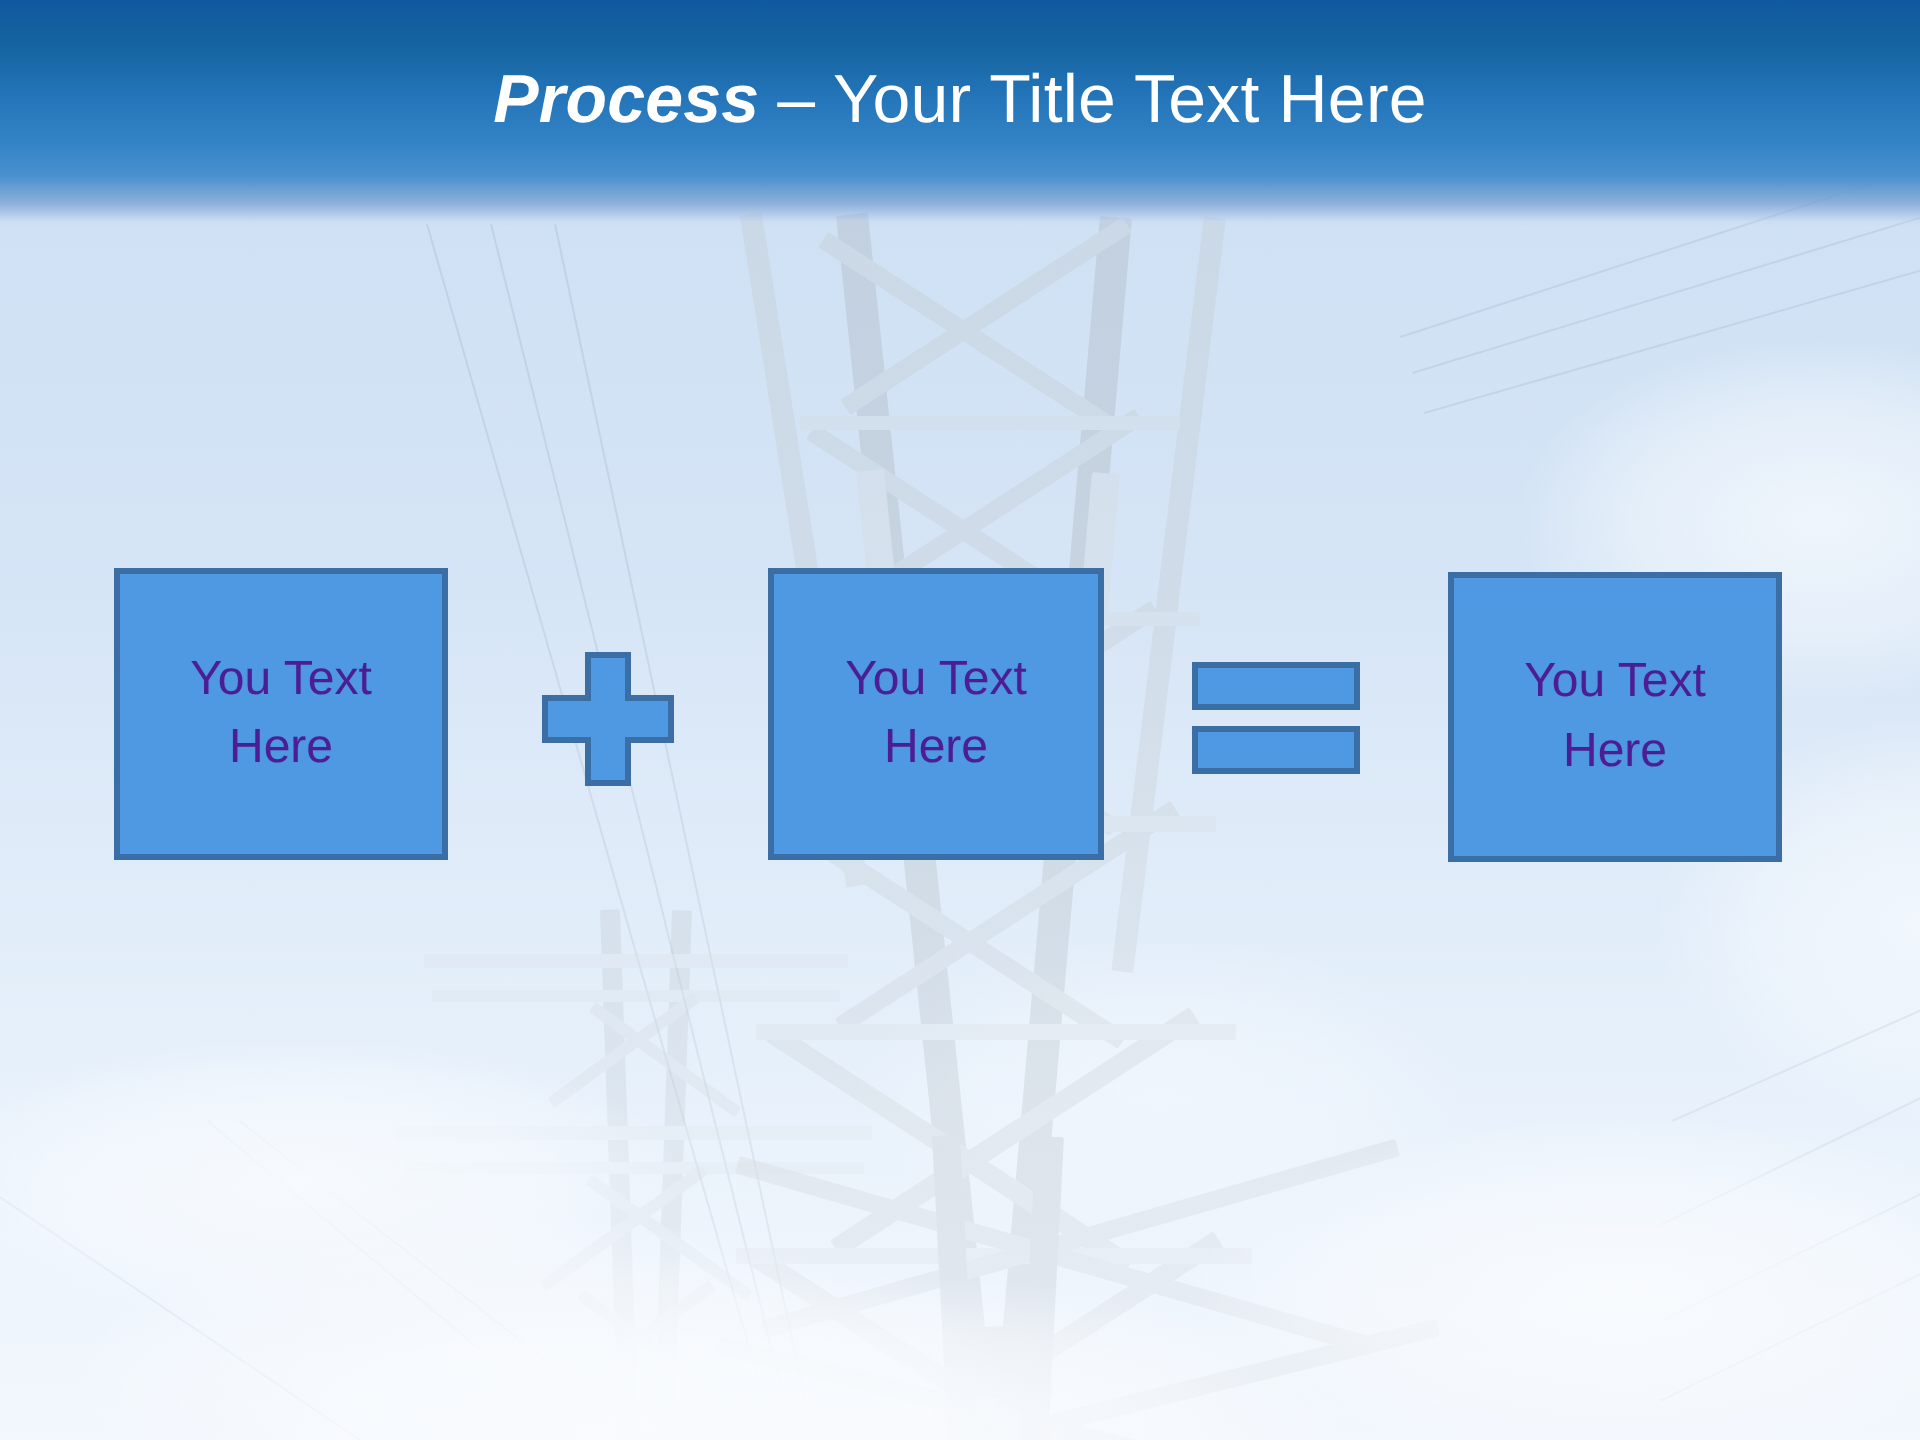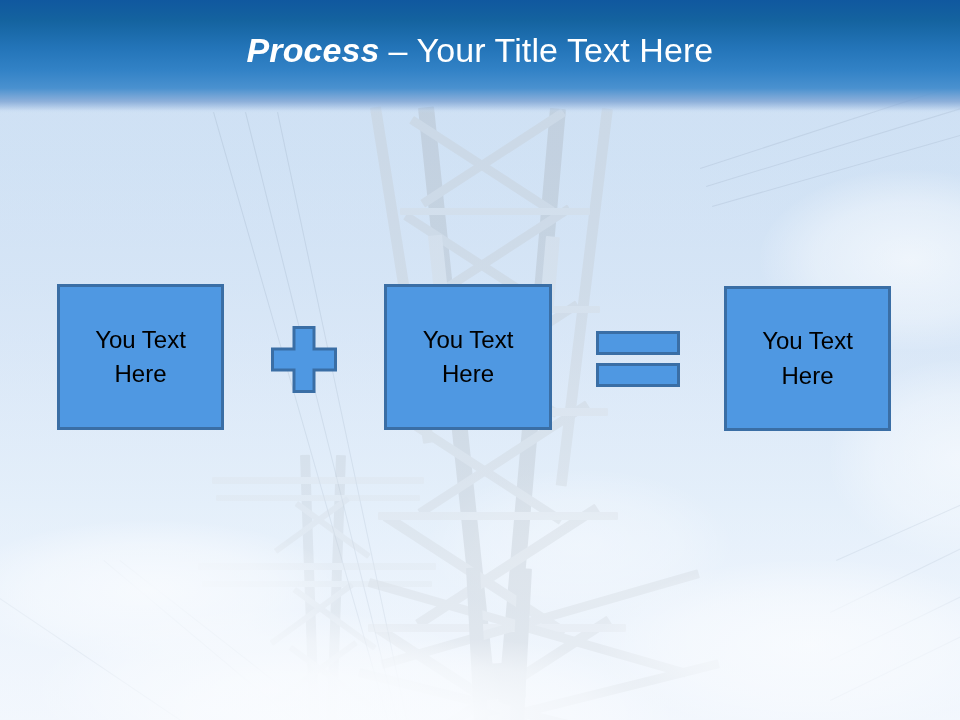--- a/index.html
+++ b/index.html
@@ -148,21 +148,21 @@
 
   .proc-box {
     position: absolute;
     box-sizing: border-box;
     background: #4f98e2;
     border: 3px solid #3a6ea5;
     display: flex;
     flex-direction: column;
     align-items: center;
     justify-content: center;
-    color: #000000;
+    color: #4c1d95;
     font-size: 24px;
     line-height: 1.42;
     text-align: center;
     text-shadow: 0 0 1px rgba(0,0,0,0.05);
   }
   .proc-box .ln { display: block; }
 
   .box-1 { left: 57px;  top: 284px; width: 167px; height: 146px; }
   .box-2 { left: 384px; top: 284px; width: 168px; height: 146px; }
   .box-3 { left: 724px; top: 286px; width: 167px; height: 145px; }

